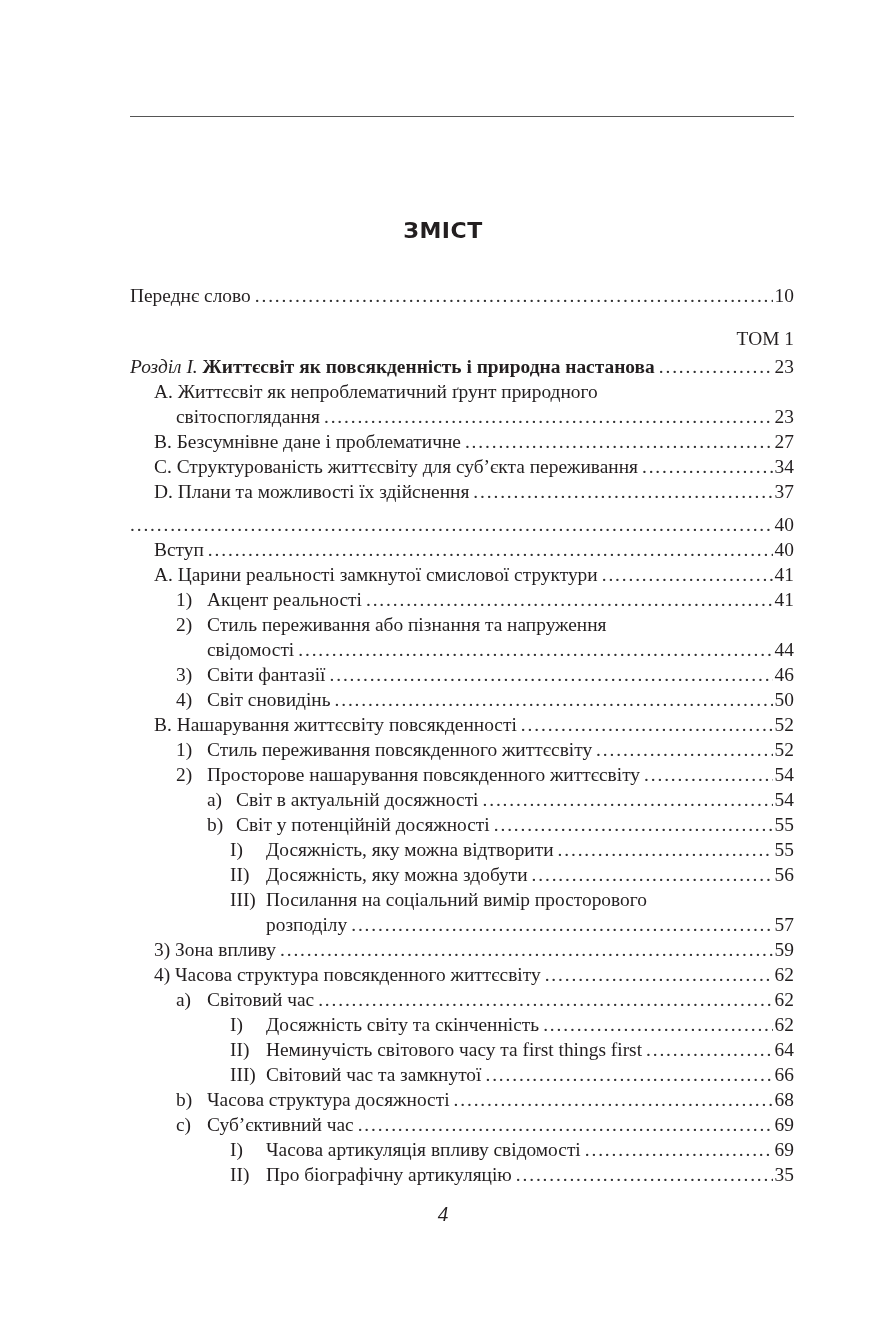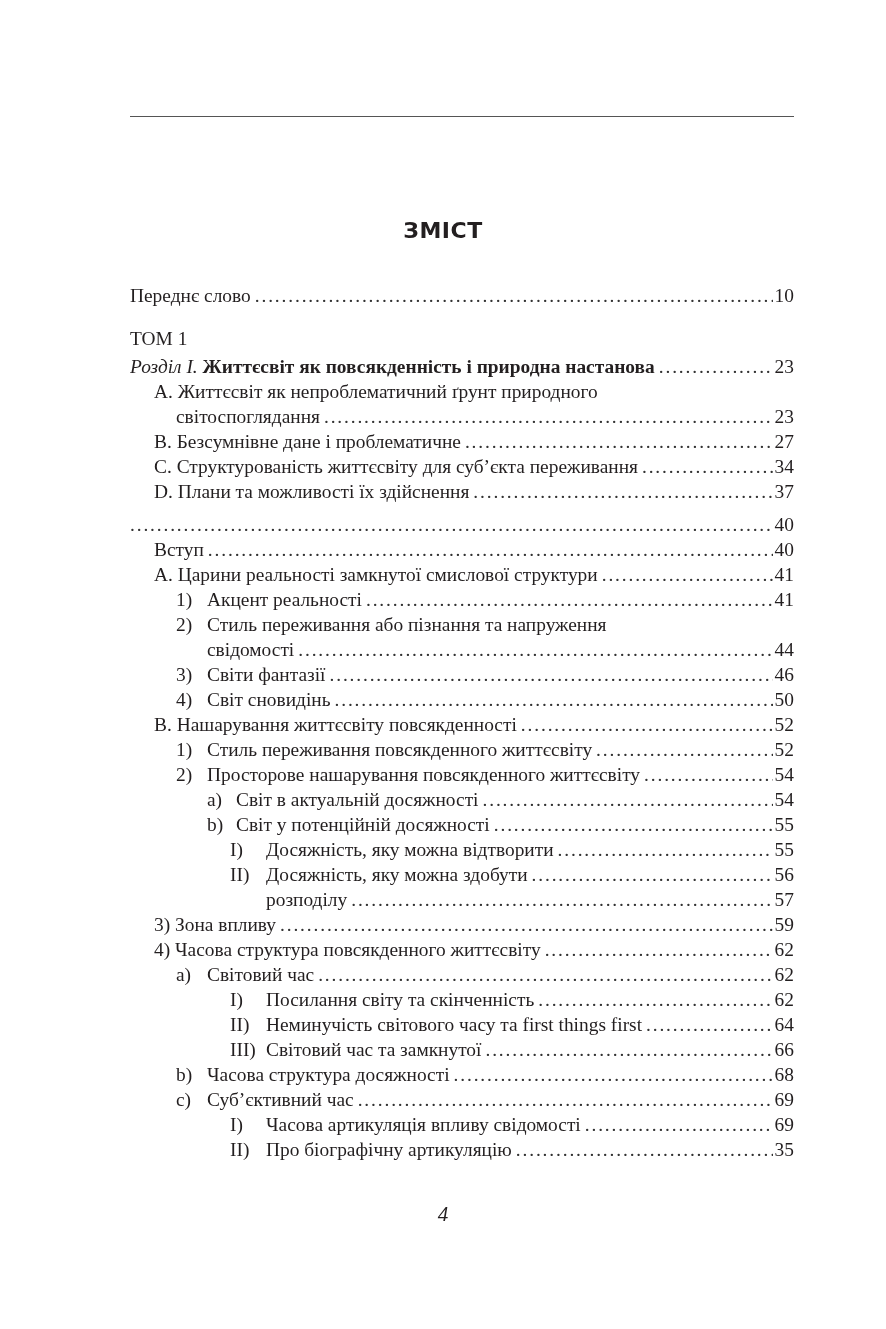--- a/index.html
+++ b/index.html
@@ -10,21 +10,21 @@
   .title { position: absolute; left: 0; width: 886px; top: 218px; text-align: center;
            font-family: "DejaVu Sans", sans-serif; font-weight: bold; font-size: 22px;
            letter-spacing: 0.5px; color: #231f20; }
   .toc { position: absolute; left: 130px; width: 664px; top: 283px; font-size: 19.4px; }
   .row { position: relative; display: flex; align-items: center; height: 25px; line-height: 25px; white-space: nowrap; overflow: hidden; }
   .row .lbl { flex: 0 0 auto; background: #fff; padding-right: 4px; }
   .row .dots { flex: 1 1 auto; overflow: hidden; letter-spacing: 2.6px; color: #333; }
   .row .dots::before { content: ". . . . . . . . . . . . . . . . . . . . . . . . . . . . . . . . . . . . . . . . . . . . . . . . . . . . . . . . . . . . . . . . . . . . . . . . . . . . . . . . . . . . . . . . . . . . . . . . . . . . . . . . . . . . . . . . . . . . . . . . . . . . . . . . . . . . . . . . . . . . . . . . . . . . . . ."; letter-spacing: -1.5px; }
   .row .pg { flex: 0 0 auto; padding-left: 2px; }
   .num { display: inline-block; }
-  .volume { text-align: left; height: 30px; line-height: 30px; margin-top: 16px; }
+  .volume { text-align: right; height: 30px; line-height: 30px; margin-top: 16px; }
   .gap { height: 8px; }
   .it { font-style: italic; }
   .bd { font-weight: bold; }
   .pagenum { position: absolute; left: 0; width: 886px; top: 1202px; text-align: center;
              font-style: italic; font-size: 21px; }
 </style>
 </head>
 <body>
 
 <div class="rule"></div>
@@ -138,20 +138,23 @@
   <div class="row" style="padding-left:100px">
     <span class="lbl"><span class="num" style="width:36px">I)</span><span>Досяжність, яку можна відтворити</span></span>
     <span class="dots"></span>
     <span class="pg">55</span>
   </div>
   <div class="row" style="padding-left:100px">
     <span class="lbl"><span class="num" style="width:36px">II)</span><span>Досяжність, яку можна здобути</span></span>
     <span class="dots"></span>
     <span class="pg">56</span>
   </div>
+  <div class="row noleader" style="padding-left:100px">
+    <span class="lbl"><span class="num" style="width:36px">III)</span><span>Посилання на соціальний вимір просторового</span></span>
+  </div>
   <div class="row" style="padding-left:136px">
     <span class="lbl">розподілу</span>
     <span class="dots"></span>
     <span class="pg">57</span>
   </div>
   <div class="row" style="padding-left:24px">
     <span class="lbl"><span class="num">3)</span> <span>Зона впливу</span></span>
     <span class="dots"></span>
     <span class="pg">59</span>
   </div>
@@ -159,21 +162,21 @@
     <span class="lbl"><span class="num">4)</span> <span>Часова структура повсякденного життєсвіту</span></span>
     <span class="dots"></span>
     <span class="pg">62</span>
   </div>
   <div class="row" style="padding-left:46px">
     <span class="lbl"><span class="num" style="width:31px">a)</span><span>Світовий час</span></span>
     <span class="dots"></span>
     <span class="pg">62</span>
   </div>
   <div class="row" style="padding-left:100px">
-    <span class="lbl"><span class="num" style="width:36px">I)</span><span>Посилання світу та скінченність</span></span>
+    <span class="lbl"><span class="num" style="width:36px">I)</span><span>Досяжність світу та скінченність</span></span>
     <span class="dots"></span>
     <span class="pg">62</span>
   </div>
   <div class="row" style="padding-left:100px">
     <span class="lbl"><span class="num" style="width:36px">II)</span><span>Неминучість світового часу та first things first</span></span>
     <span class="dots"></span>
     <span class="pg">64</span>
   </div>
   <div class="row" style="padding-left:100px">
     <span class="lbl"><span class="num" style="width:36px">III)</span><span>Світовий час та замкнутої</span></span>

